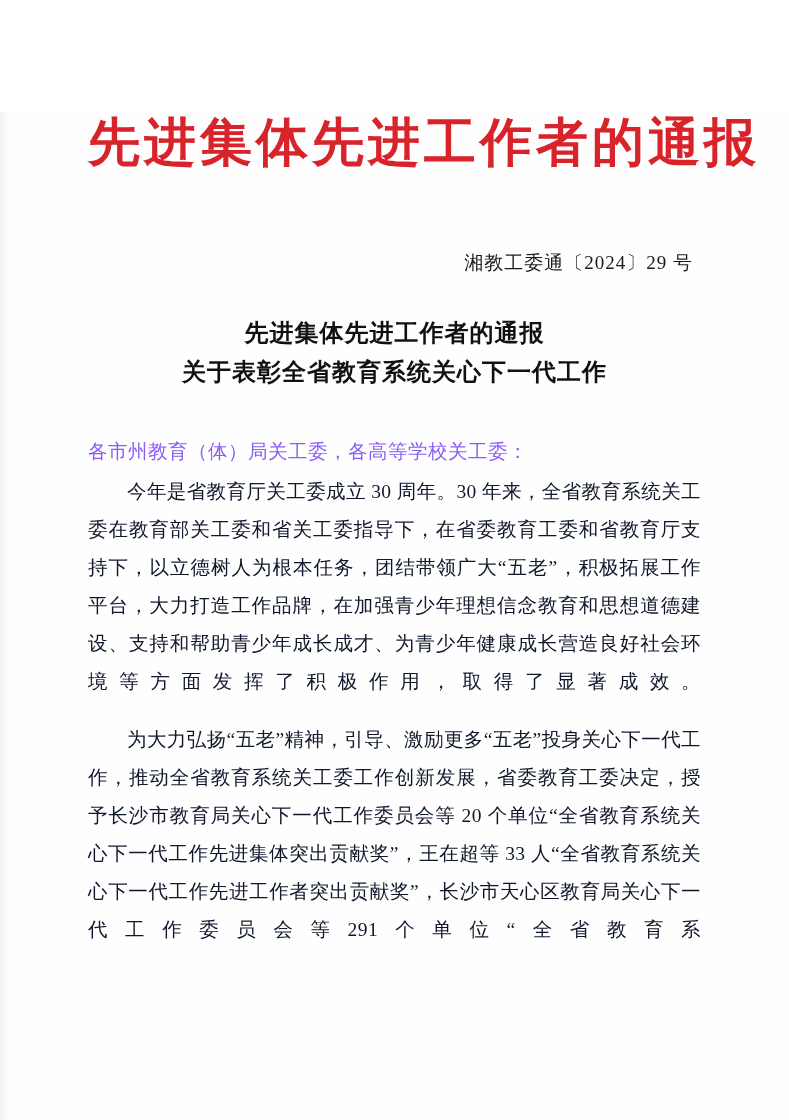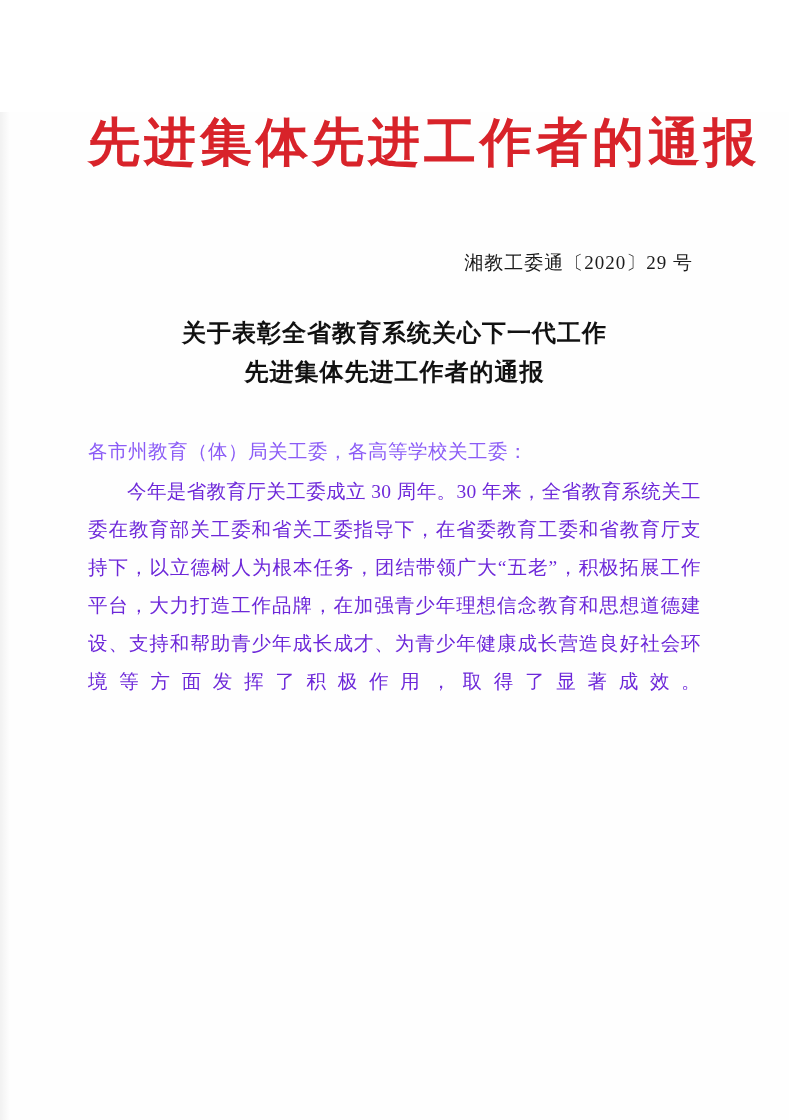--- a/index.html
+++ b/index.html
@@ -62,21 +62,21 @@
     color: #8b5cf6;
   }
   .para {
     font-size: 19.5px;
     line-height: 1.95;
     letter-spacing: 0.4px;
     text-align: justify;
     text-align-last: justify;
     text-justify: inter-ideograph;
     text-indent: 2em;
-    color: #6d28d9;
+    color: #0f172a;
     margin-top: 2px;
   }
   .para.last {
     text-align-last: justify;
   }
   .page-edge-shadow {
     position: absolute;
     top: 0; bottom: 0; left: 0;
     width: 10px;
     background: linear-gradient(to right, rgba(0,0,0,0.05), rgba(0,0,0,0));
@@ -85,27 +85,28 @@
 </style>
 </head>
 <body>
 
 <div class="page">
 
   <div class="page-edge-shadow"></div>
 
   <div class="masthead">先进集体先进工作者的通报</div>
 
-  <div class="doc-number">湘教工委通〔2020〕29 号</div>
+  <div class="doc-number">湘教工委通〔2024〕29 号</div>
 
   <div class="title">
+    <div>先进集体先进工作者的通报</div>
     <div>关于表彰全省教育系统关心下一代工作</div>
-    <div>先进集体先进工作者的通报</div>
   </div>
 
   <div class="body-block">
     <div class="salutation">各市州教育（体）局关工委，各高等学校关工委：</div>
 
     <p class="para">今年是省教育厅关工委成立 30 周年。30 年来，全省教育系统关工委在教育部关工委和省关工委指导下，在省委教育工委和省教育厅支持下，以立德树人为根本任务，团结带领广大“五老”，积极拓展工作平台，大力打造工作品牌，在加强青少年理想信念教育和思想道德建设、支持和帮助青少年成长成才、为青少年健康成长营造良好社会环境等方面发挥了积极作用，取得了显著成效。</p>
 
+    <p class="para last">为大力弘扬“五老”精神，引导、激励更多“五老”投身关心下一代工作，推动全省教育系统关工委工作创新发展，省委教育工委决定，授予长沙市教育局关心下一代工作委员会等 20 个单位“全省教育系统关心下一代工作先进集体突出贡献奖”，王在超等 33 人“全省教育系统关心下一代工作先进工作者突出贡献奖”，长沙市天心区教育局关心下一代工作委员会等291个单位“全省教育系</p>
   </div>
 
 </div>
 
 </body></html>

